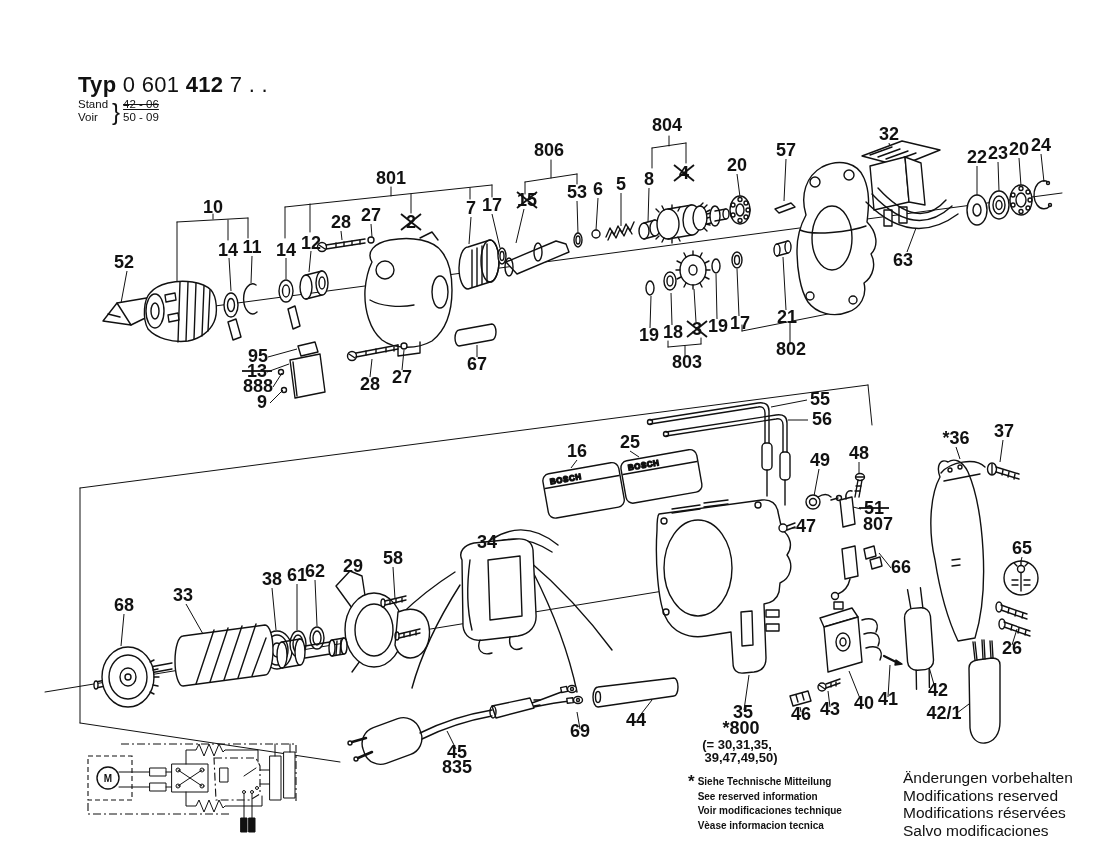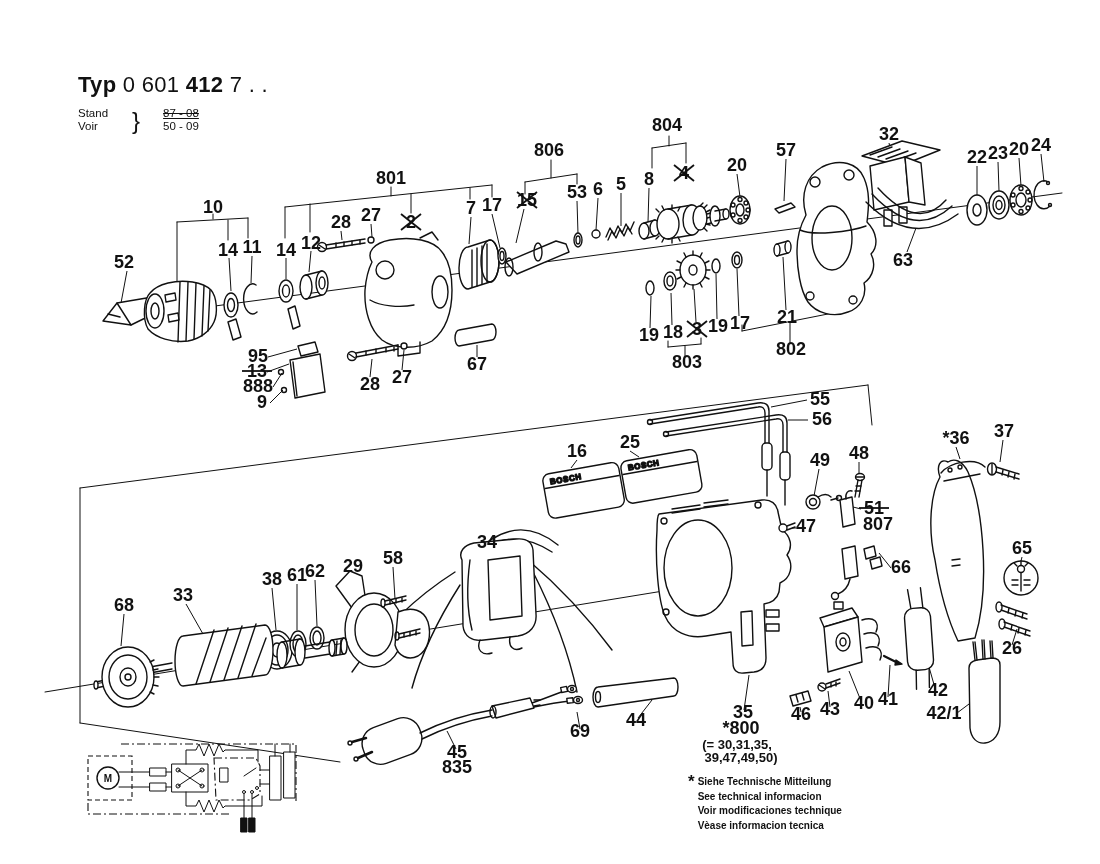--- a/index.html
+++ b/index.html
@@ -14,21 +14,21 @@
   .dashdot{stroke:#111;stroke-width:1.1;fill:none;stroke-dasharray:8 3 2 3;}
   .dash{stroke:#111;stroke-width:1.1;fill:none;stroke-dasharray:5 3;}
   .plabel{font:700 18px "Liberation Sans",sans-serif;fill:#111;}
   .pnote{font:700 13px "Liberation Sans",sans-serif;fill:#111;}
   .brand{font:700 8px "Liberation Sans",sans-serif;fill:#111;letter-spacing:.6px;}
   .msym{font:700 10px "Liberation Sans",sans-serif;fill:#111;}
   .header{position:absolute;left:78px;top:72px;}
   .typ-line{font-size:22px;letter-spacing:.3px;white-space:nowrap;}
   .typ-line .b{font-weight:700;}
   .typ-line .n{font-weight:700;}
-  .stand{display:flex;align-items:center;font-size:11.5px;margin-top:9px;line-height:13px;gap:20px;}
+  .stand{display:flex;align-items:center;font-size:11.5px;margin-top:0;line-height:13px;}
   .stand .labels,.stand .vals{display:flex;flex-direction:column;}
   .stand .brace{font-size:24px;font-weight:400;margin:0 3px 0 4px;}
   .stand .struck{text-decoration:line-through underline;}
   .footnote{position:absolute;left:688px;top:775px;display:flex;}
   .footnote .marker{font-size:17px;font-weight:700;margin-right:3px;line-height:14px;}
   .footnote .lines div{font-size:10px;font-weight:700;line-height:14.5px;}
   .mods{position:absolute;left:903px;top:769px;}
   .mods div{font-size:15.5px;line-height:17.5px;}
 </style>
 </head>
@@ -43,21 +43,21 @@
       <span class="n">412</span>
       <span>7 . .</span>
     </div>
     <div class="stand">
       <div class="labels">
         <span>Stand</span>
         <span>Voir</span>
       </div>
       <div class="brace">}</div>
       <div class="vals">
-        <span class="struck">87 - 08</span>
+        <span class="struck">42 - 06</span>
         <span>50 - 09</span>
       </div>
     </div>
   </div>
 
   <svg width="1100" height="864" viewBox="0 0 1100 864">
 
     <g class="ln thin">
       <line x1="140" y1="316" x2="1062" y2="193"></line>
       <line x1="80" y1="488" x2="868" y2="385"></line>
@@ -722,19 +722,25 @@
         <text x="580" y="737" text-anchor="middle" class="plabel">69</text>
         <text x="457" y="758" text-anchor="middle" class="plabel">45</text>
         <text x="457" y="773" text-anchor="middle" class="plabel">835</text>
       </g>
   </svg>
 
   <div class="footnote">
     <div class="marker">*</div>
     <div class="lines">
       <div>Siehe Technische Mitteilung</div>
-      <div>See technical informacion</div>
+      <div>See reserved information</div>
       <div>Voir modificaciones technique</div>
       <div>Vèase informacion tecnica</div>
     </div>
   </div>
 
+  <div class="mods">
+    <div>Änderungen vorbehalten</div>
+    <div>Modifications reserved</div>
+    <div>Modifications réservées</div>
+    <div>Salvo modificaciones</div>
+  </div>
 </div>
 
 </body></html>

